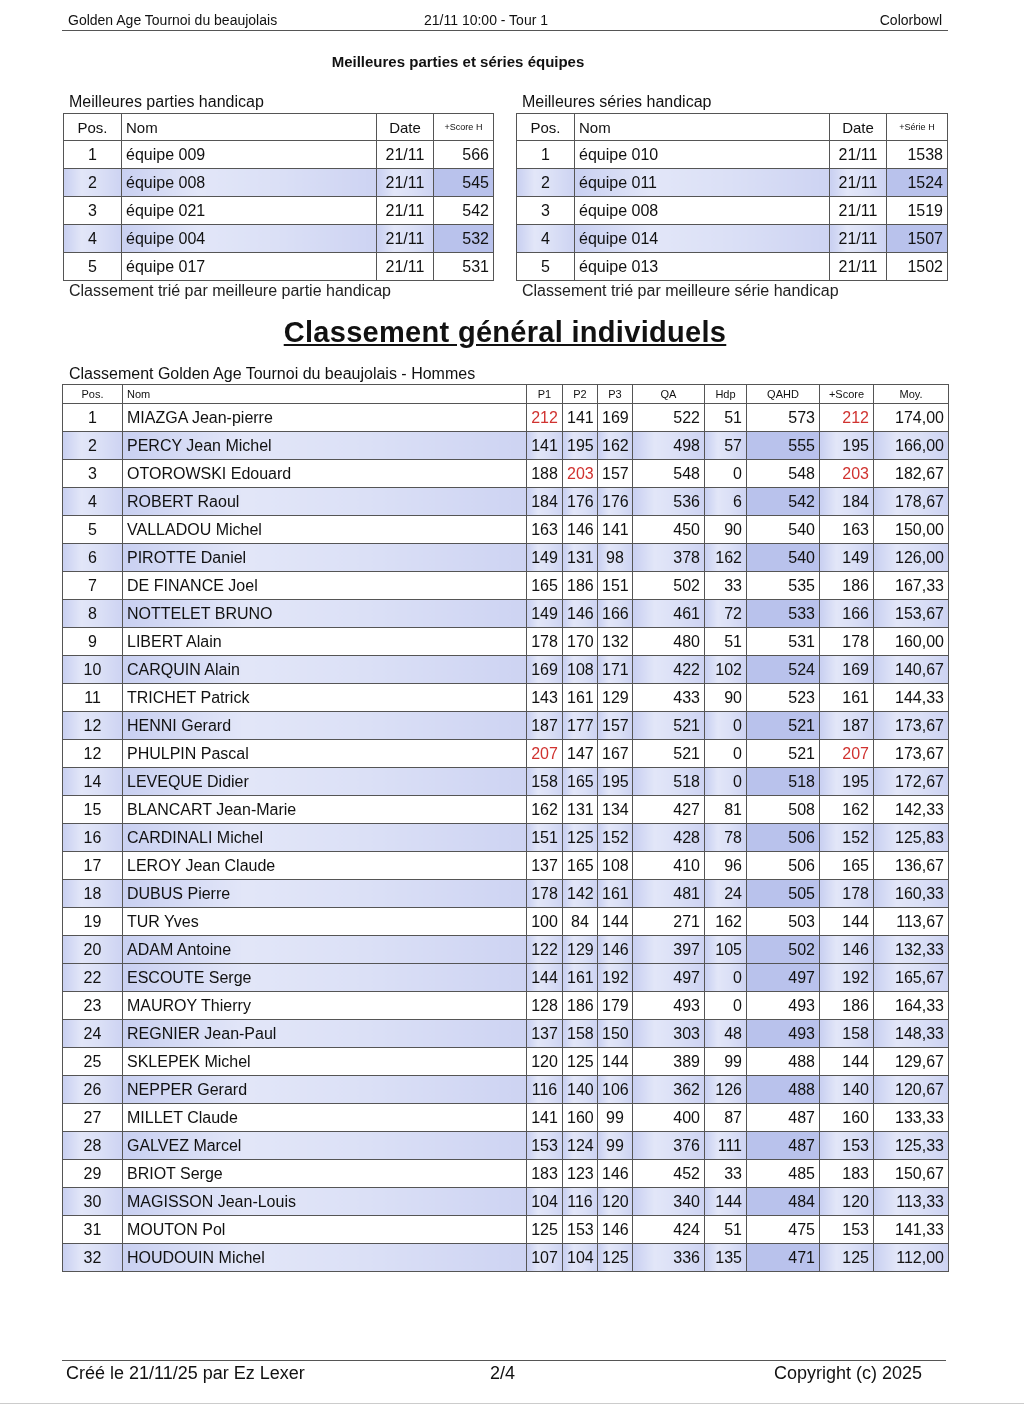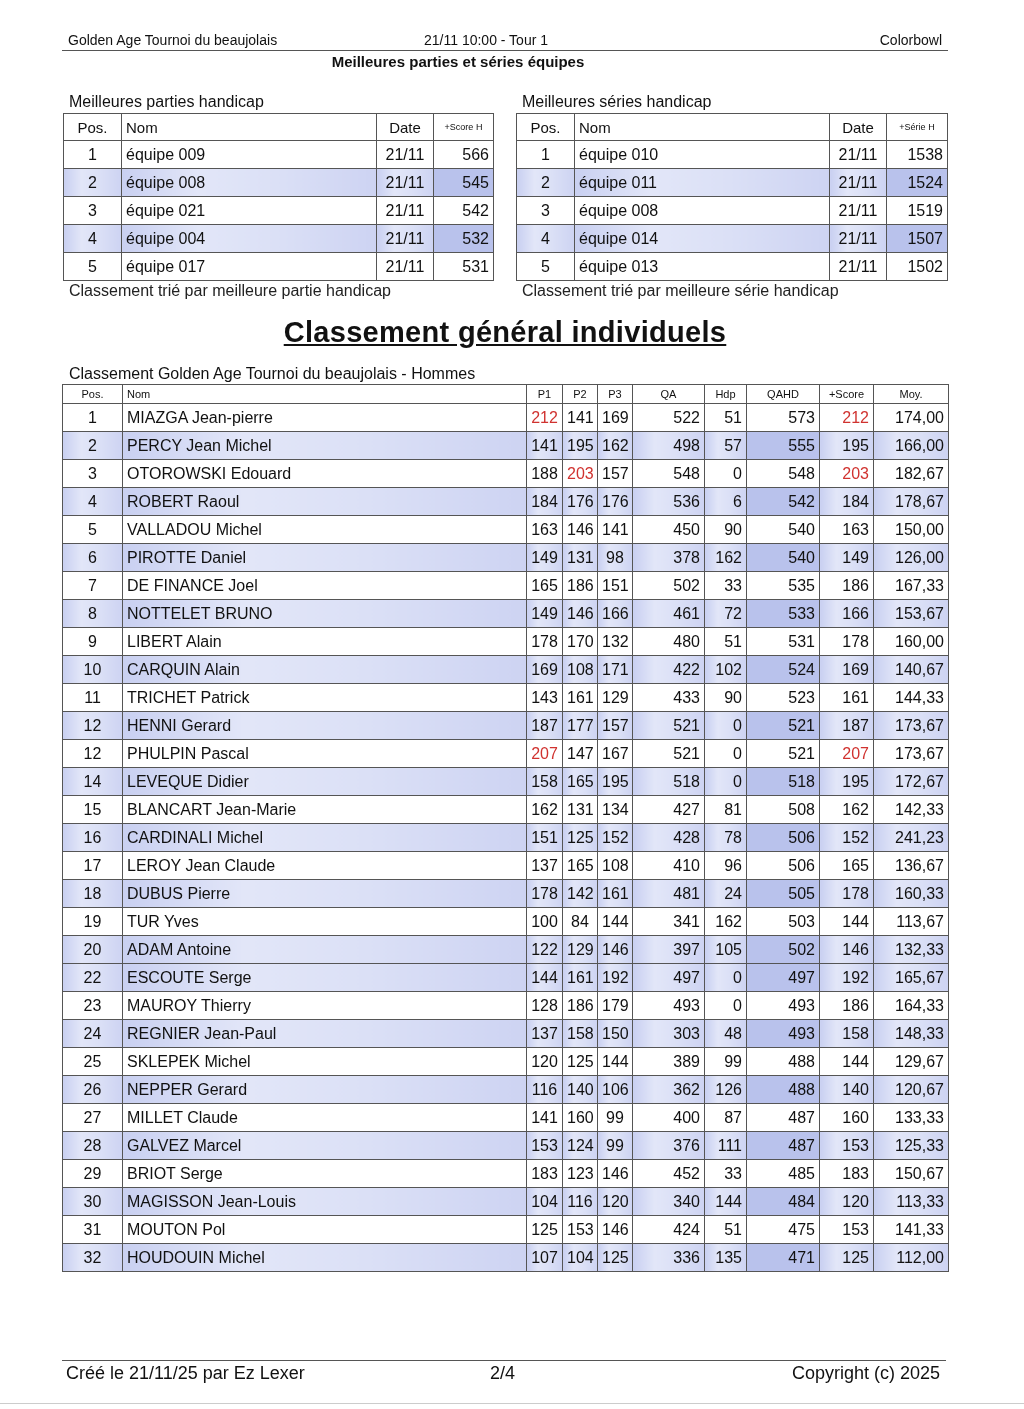--- a/index.html
+++ b/index.html
@@ -1,19 +1,19 @@
 <!DOCTYPE html>
 <html><head>
 <meta charset="utf-8">
 <style>
   html, body { margin: 0; padding: 0; background: #ffffff; }
   body { width: 1024px; height: 1409px; position: relative; overflow: hidden;
          font-family: "Liberation Sans", sans-serif; color: #111; }
   .hdr { position: absolute; left: 62px; top: 10px; width: 886px; height: 20px;
-         border-bottom: 1px solid #555; font-size: 14px; margin-top: 20px; }
+         border-bottom: 1px solid #555; font-size: 14px; }
   .hdr span { position: absolute; top: 2px; }
   .hdr .l { left: 6px; } .hdr .c { left: 362px; } .hdr .r { right: 6px; }
   .title1 { position: absolute; top: 53px; left: 0; width: 916px; text-align: center;
             font-weight: bold; font-size: 15px; }
   .title2 { position: absolute; top: 316px; left: 0; width: 1010px; text-align: center;
             font-weight: bold; font-size: 29px; letter-spacing: 0.3px; text-decoration: underline; }
   .cap { position: absolute; font-size: 16px; }
   .note { position: absolute; font-size: 16px; color: #222; }
   table { position: absolute; border-collapse: collapse; table-layout: fixed; }
   td, th { border: 1px solid #555; padding: 0 4px; white-space: nowrap; overflow: hidden; }
@@ -22,21 +22,21 @@
   .big th { font-weight: normal; font-size: 11px; height: 18px; }
   .big td { font-size: 16px; height: 27px; }
   .c { text-align: center; } .rt { text-align: right; } .lt { text-align: left; }
   tr.alt td { background: linear-gradient(90deg, #c9d0f1 0%, #e2e6f8 30%, #dbe0f6 60%, #cdd3f2 100%); }
   tr.alt td.hl { background: #b9c2ec; }
   .red { color: #d0322f; }
   .tiny { font-size: 9px !important; }
   .ftr { position: absolute; left: 62px; top: 1360px; width: 884px; height: 20px;
          border-top: 1px solid #555; font-size: 18px; }
   .ftr span { position: absolute; top: 2px; }
-  .ftr .l { left: 4px; } .ftr .c { left: 428px; } .ftr .r { right: 6px; }
+  .ftr .l { left: 4px; } .ftr .c { left: 428px; } .ftr .r { right: 24px; }
   .bottomline { position: absolute; left: 0; top: 1403px; width: 1024px; border-top: 1px solid #ccc; }
 </style>
 </head>
 <body>
 
 <div class="hdr">
   <span class="l">Golden Age Tournoi du beaujolais</span>
   <span class="c">21/11 10:00 - Tour 1</span>
   <span class="r">Colorbowl</span>
 </div>
@@ -359,21 +359,21 @@
       <tr class="alt">
         <td class="c">16</td>
         <td class="lt">CARDINALI Michel</td>
         <td class="c">151</td>
         <td class="c">125</td>
         <td class="c">152</td>
         <td class="rt">428</td>
         <td class="rt">78</td>
         <td class="rt hl">506</td>
         <td class="rt">152</td>
-        <td class="rt">241,23</td>
+        <td class="rt">125,83</td>
       </tr>
       <tr>
         <td class="c">17</td>
         <td class="lt">LEROY Jean Claude</td>
         <td class="c">137</td>
         <td class="c">165</td>
         <td class="c">108</td>
         <td class="rt">410</td>
         <td class="rt">96</td>
         <td class="rt hl">506</td>
@@ -391,21 +391,21 @@
         <td class="rt hl">505</td>
         <td class="rt">178</td>
         <td class="rt">160,33</td>
       </tr>
       <tr>
         <td class="c">19</td>
         <td class="lt">TUR Yves</td>
         <td class="c">100</td>
         <td class="c">84</td>
         <td class="c">144</td>
-        <td class="rt">341</td>
+        <td class="rt">271</td>
         <td class="rt">162</td>
         <td class="rt hl">503</td>
         <td class="rt">144</td>
         <td class="rt">113,67</td>
       </tr>
       <tr class="alt">
         <td class="c">20</td>
         <td class="lt">ADAM Antoine</td>
         <td class="c">122</td>
         <td class="c">129</td>

